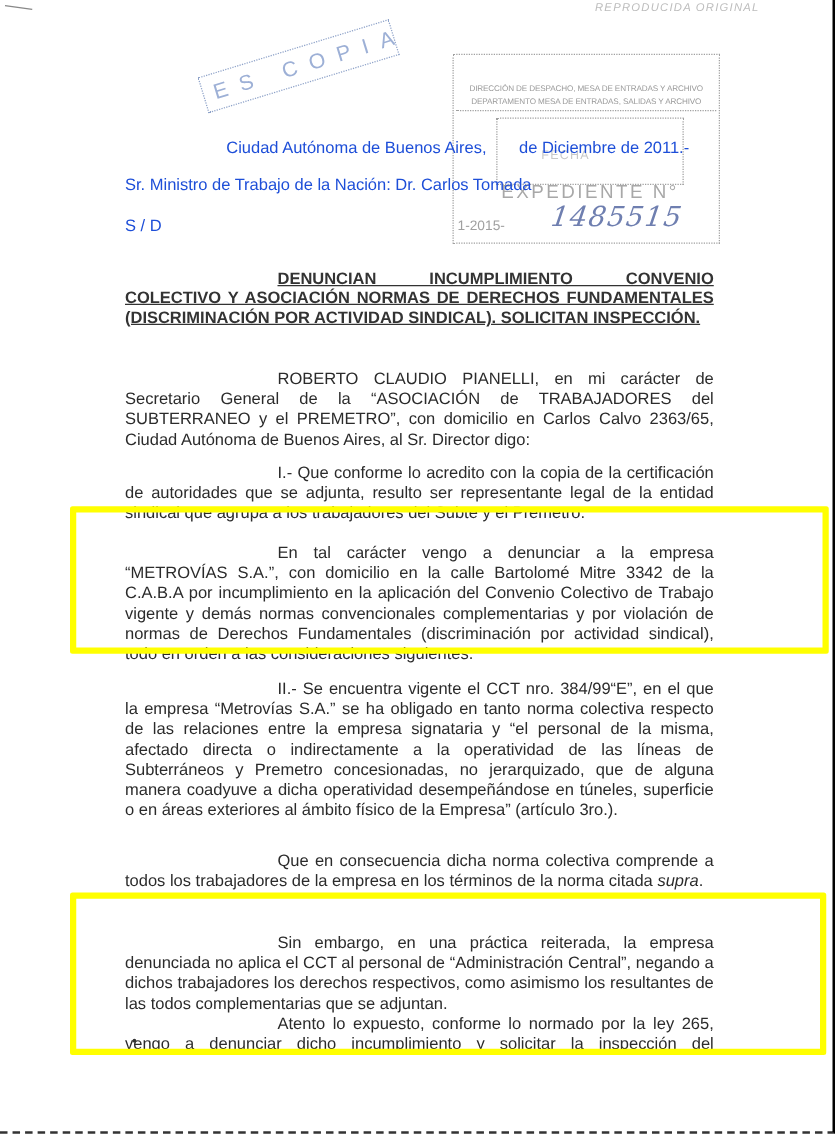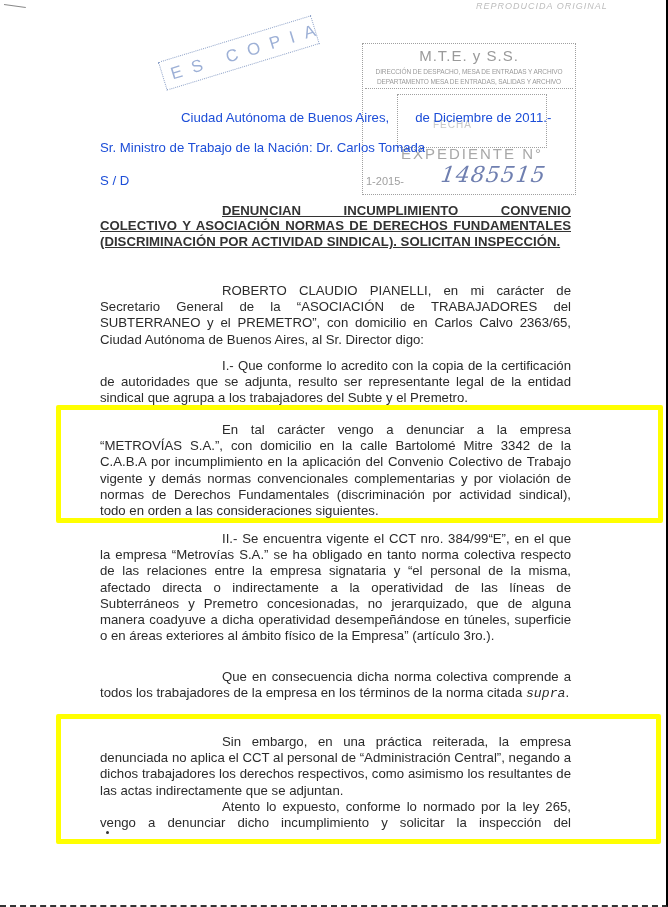--- a/index.html
+++ b/index.html
@@ -140,38 +140,39 @@
 
     .block {
       position: absolute;
       left: 100px;
       width: 471px;
       font-size: 13.2px;
       line-height: 16.2px;
       text-align: justify;
       text-align-last: left;
       color: #2b2b2b;
+      margin-top: 12px;
     }
     .block p { margin: 0; }
     .indent { text-indent: 122px; }
     .title-block {
       top: 203px;
       font-weight: bold;
       text-decoration: underline;
       line-height: 15.4px;
       color: #333;
     }
     .title-block .first { text-indent: 122px; }
     .b1 { top: 283px; }
     .b2 { top: 358px; }
     .b3 { top: 422px; }
     .b4 { top: 531px; }
     .b5 { top: 669px; }
     .b6 { top: 734px; }
-    .italic { font-style: italic; font-family: Liberation Mono, monospace; }
+    .italic { font-style: italic; }
 
     .highlight {
       position: absolute;
       border: 5px solid #ffff00;
       box-sizing: border-box;
       border-radius: 2px;
     }
     .hl1 { left: 56px; top: 405px; width: 607px; height: 118px; }
     .hl2 { left: 56px; top: 714px; width: 605px; height: 130px; }
 
@@ -186,21 +187,20 @@
 </head>
 <body>
 
 <div class="page">
   <div class="top-mark"></div>
   <div class="corner-faint">REPRODUCIDA ORIGINAL</div>
 
   <div class="stamp-copia">ES COPIA</div>
 
   <div class="stamp-mte">
-    <div class="mte-title">M.T.E. y S.S.</div>
     <div class="mte-line mte-l1">DIRECCIÓN DE DESPACHO, MESA DE ENTRADAS Y ARCHIVO</div>
     <div class="mte-line mte-l2">DEPARTAMENTO MESA DE ENTRADAS, SALIDAS Y ARCHIVO</div>
     <div class="mte-sep"></div>
     <div class="date-box"></div>
     <div class="date-faint">FECHA</div>
     <div class="expediente">EXPEDIENTE N°</div>
     <div class="exp-prefix">1-2015-</div>
     <div class="exp-number">1485515</div>
   </div>
 
@@ -229,21 +229,21 @@
 
   <div class="block b4">
     <p class="indent">II.- Se encuentra vigente el CCT nro. 384/99“E”, en el que la empresa “Metrovías S.A.” se ha obligado en tanto norma colectiva respecto de las relaciones entre la empresa signataria y “el personal de la misma, afectado directa o indirectamente a la operatividad de las líneas de Subterráneos y Premetro concesionadas, no jerarquizado, que de alguna manera coadyuve a dicha operatividad desempeñándose en túneles, superficie o en áreas exteriores al ámbito físico de la Empresa” (artículo 3ro.).</p>
   </div>
 
   <div class="block b5">
     <p class="indent"><span>Que en consecuencia dicha norma colectiva comprende a todos los trabajadores de la empresa en los términos de la norma citada</span> <span class="italic">supra</span><span>.</span></p>
   </div>
 
   <div class="block b6">
-    <p class="indent">Sin embargo, en una práctica reiterada, la empresa denunciada no aplica el CCT al personal de “Administración Central”, negando a dichos trabajadores los derechos respectivos, como asimismo los resultantes de las actas indirectamente que se adjuntan.</p>
+    <p class="indent">Sin embargo, en una práctica reiterada, la empresa denunciada no aplica el CCT al personal de “Administración Central”, negando a dichos trabajadores los derechos respectivos, como asimismo los resultantes de las todos complementarias que se adjuntan.</p>
     <p class="indent" style="text-align-last: justify;">Atento lo expuesto, conforme lo normado por la ley 265, vengo a denunciar dicho incumplimiento y solicitar la inspección del</p>
   </div>
 
   <div class="dot"></div>
 
   <div class="highlight hl1"></div>
   <div class="highlight hl2"></div>
 </div>
 
 </body></html>

